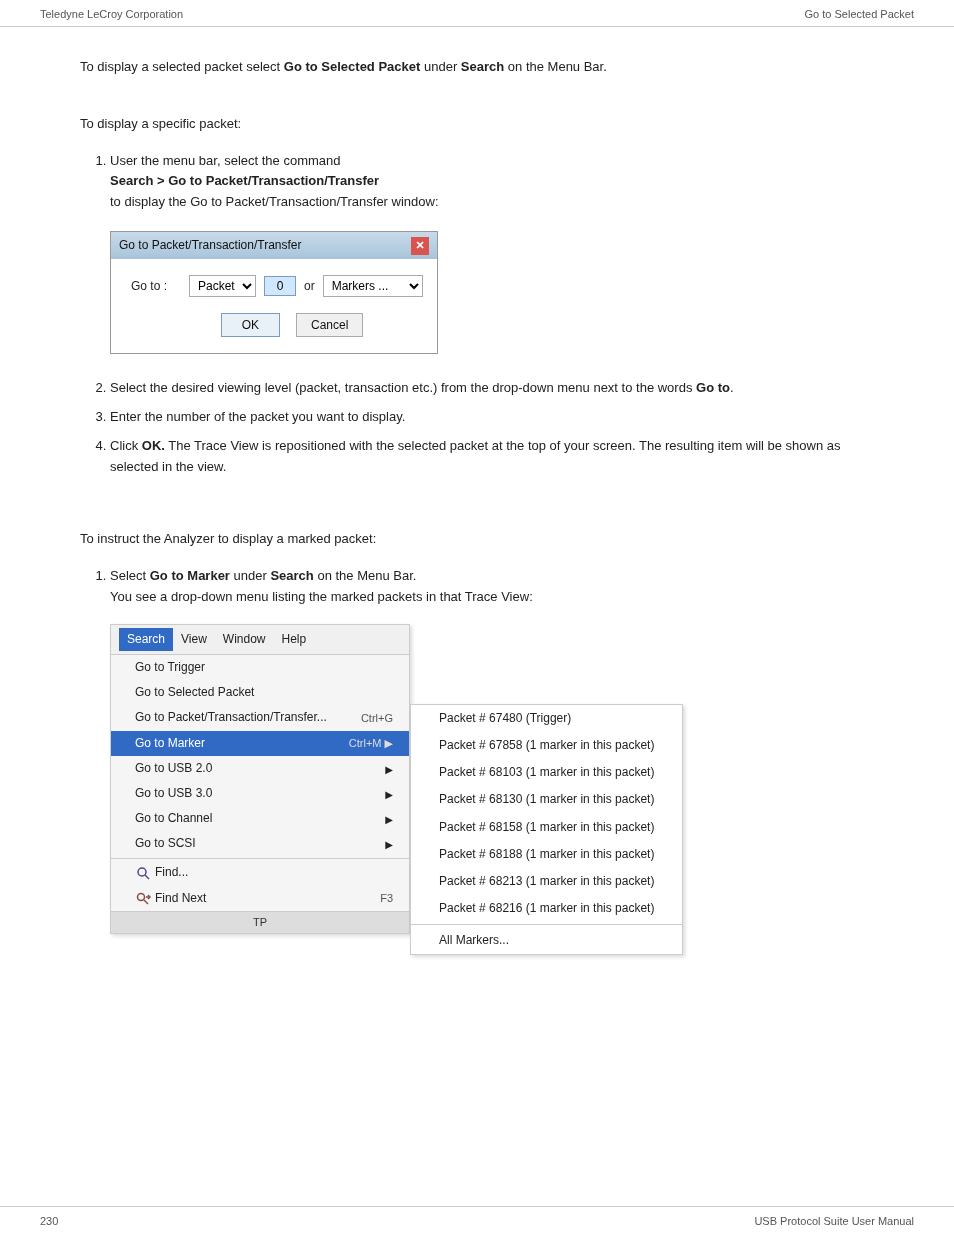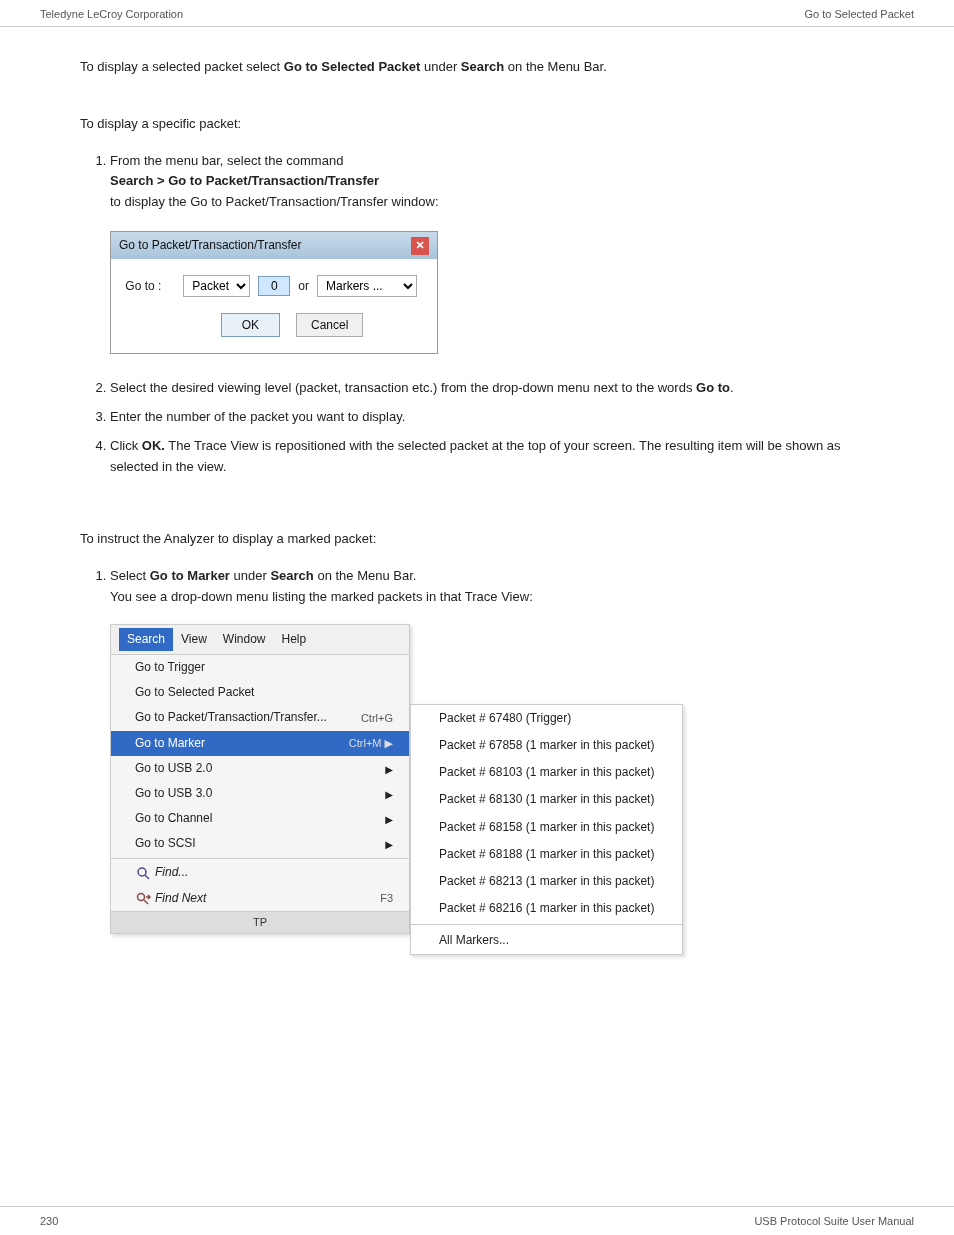--- a/index.html
+++ b/index.html
@@ -98,21 +98,20 @@
     .dialog-body {
       padding: 16px 20px;
       background: #fff;
     }
 
     .dialog-row {
       display: flex;
       align-items: center;
       margin-bottom: 16px;
       gap: 8px;
-      justify-content: flex-end;
     }
 
     .dialog-label {
       font-size: 12px;
       min-width: 50px;
     }
 
     .dialog-select {
       font-size: 12px;
       padding: 2px 4px;
@@ -232,21 +231,20 @@
     }
 
     .menu-arrow {
       font-size: 10px;
       margin-left: 4px;
     }
 
     .menu-item-with-icon {
       display: flex;
       align-items: center;
-      font-style: italic;
     }
 
     .submenu-box {
       border: 1px solid #ccc;
       background: #fff;
       box-shadow: 2px 2px 4px rgba(0,0,0,0.15);
       min-width: 240px;
       font-size: 12px;
       align-self: flex-start;
       margin-top: 80px;
@@ -290,21 +288,21 @@
   <p class="para">
     <span>To display a selected packet select </span><b>Go to Selected Packet</b><span> under </span><b>Search</b><span> on the Menu Bar.</span>
   </p>
 
   <div class="section-spacer"></div>
 
   <p class="para">To display a specific packet:</p>
 
   <ol>
     <li>
-      <span>From the menu bar, select the command</span><br>
+      <span>User the menu bar, select the command</span><br>
       <b>Search &gt; Go to Packet/Transaction/Transfer</b><br>
       <span>to display the Go to Packet/Transaction/Transfer window:</span>
 
       
       <div class="dialog-container">
         <div class="dialog-box">
           <div class="dialog-titlebar">
             <span>Go to Packet/Transaction/Transfer</span>
             <button class="dialog-close-btn">✕</button>
           </div>

